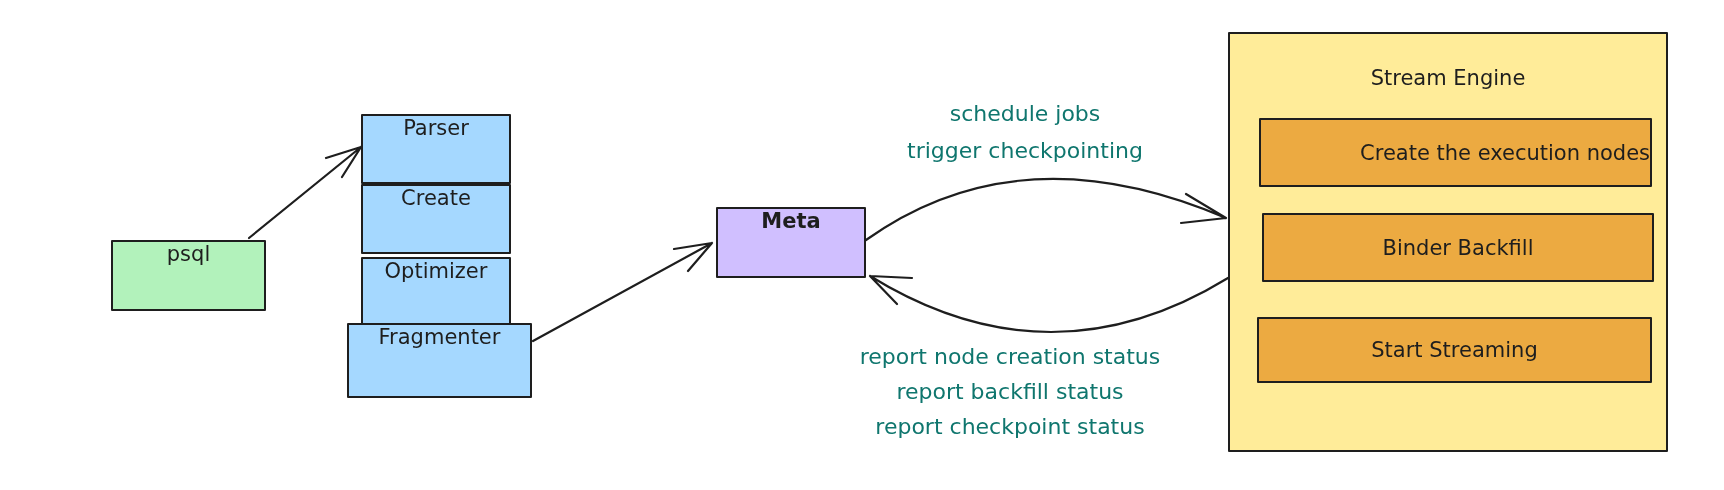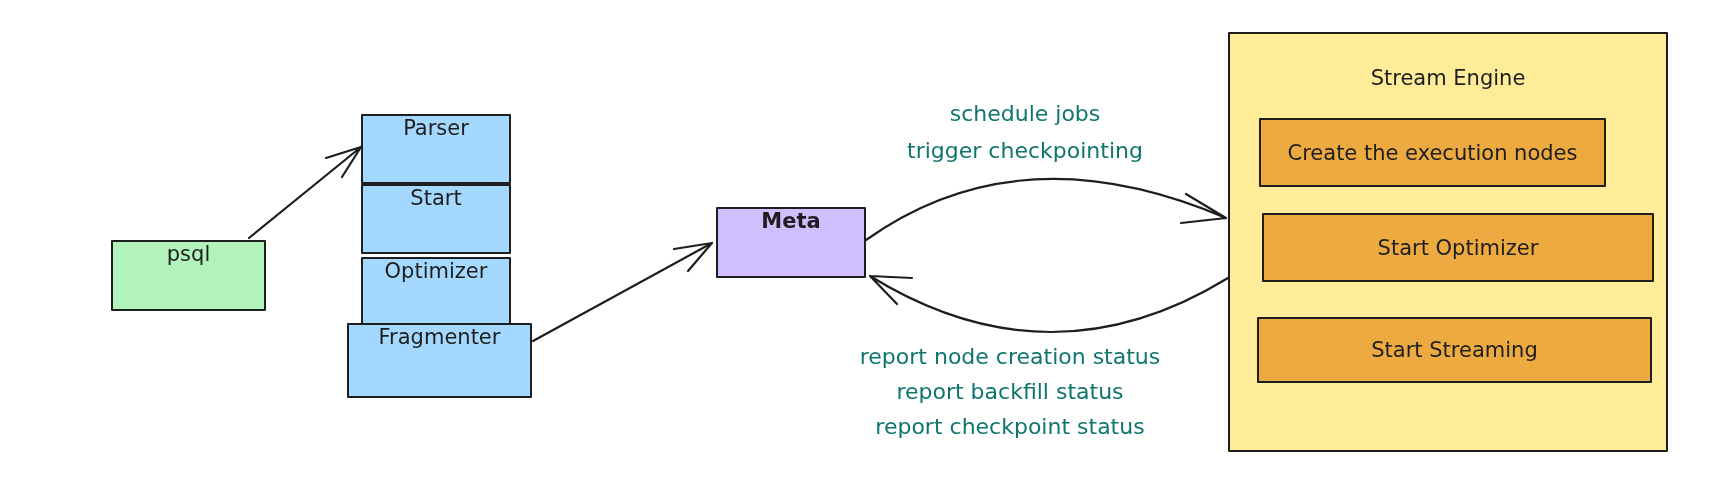--- a/index.html
+++ b/index.html
@@ -26,21 +26,21 @@
     background:#ffec99;border:2.5px solid #1e1e1e;box-sizing:border-box;border-radius:1px;
   }
   .engine-title{
     position:absolute;left:0;top:32px;width:100%;text-align:center;
     font-size:21px;color:#1e1e1e;
   }
   .step{
     position:absolute;border:2.5px solid #1e1e1e;box-sizing:border-box;background:#ecaa41;
     display:flex;align-items:center;justify-content:center;font-size:21px;border-radius:1px;
   }
-  .step1{left:29px;top:84px;width:347px;height:69px;}
+  .step1{left:29px;top:84px;width:393px;height:69px;justify-content:flex-end;}
   .step2{left:32px;top:179px;width:392px;height:69px;}
   .step3{left:27px;top:283px;width:395px;height:66px;}
   .edge-label{
     position:absolute;text-align:center;font-size:22px;color:#0f766e;
   }
   .edge-label .line{white-space:nowrap;}
   .label-top{left:825px;top:95px;width:400px;line-height:37px;}
   .label-bottom{left:760px;top:339px;width:500px;line-height:35px;}
 </style>
 </head>
@@ -64,40 +64,40 @@
   </svg>
 
   <div class="box box-psql">
     <span>psql</span>
   </div>
 
   <div class="box box-stack parser">
     <span>Parser</span>
   </div>
   <div class="box box-stack binder">
-    <span>Start</span>
+    <span>Create</span>
   </div>
   <div class="box box-stack optimizer">
     <span>Optimizer</span>
   </div>
   <div class="box box-stack fragmenter">
     <span>Fragmenter</span>
   </div>
 
   <div class="box box-meta">
     <span>Meta</span>
   </div>
 
   <div class="engine">
     <div class="engine-title">Stream Engine</div>
     <div class="step step1">
       <span>Create the execution nodes</span>
     </div>
     <div class="step step2">
-      <span>Start Optimizer</span>
+      <span>Binder Backfill</span>
     </div>
     <div class="step step3">
       <span>Start Streaming</span>
     </div>
   </div>
 
   <div class="edge-label label-top">
     <div class="line">schedule jobs</div>
     <div class="line">trigger checkpointing</div>
   </div>

